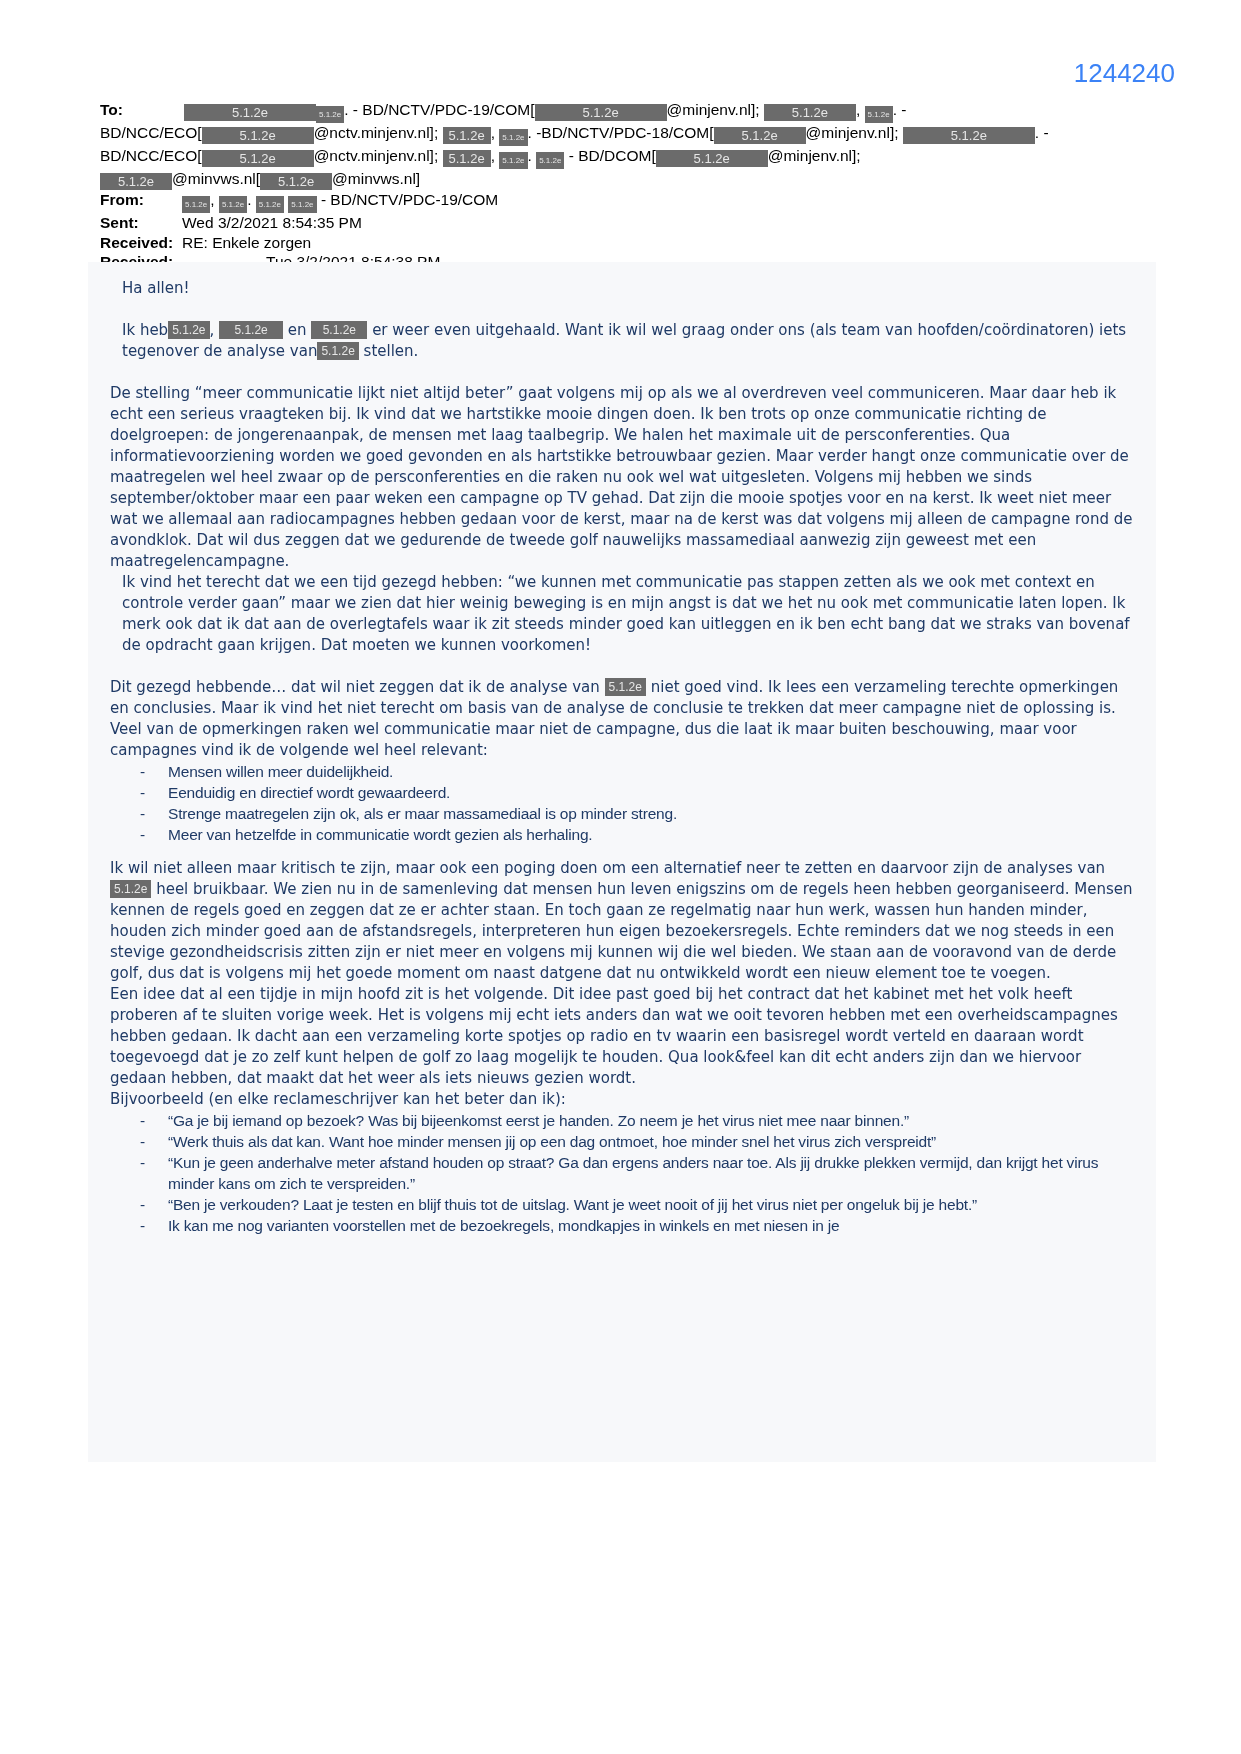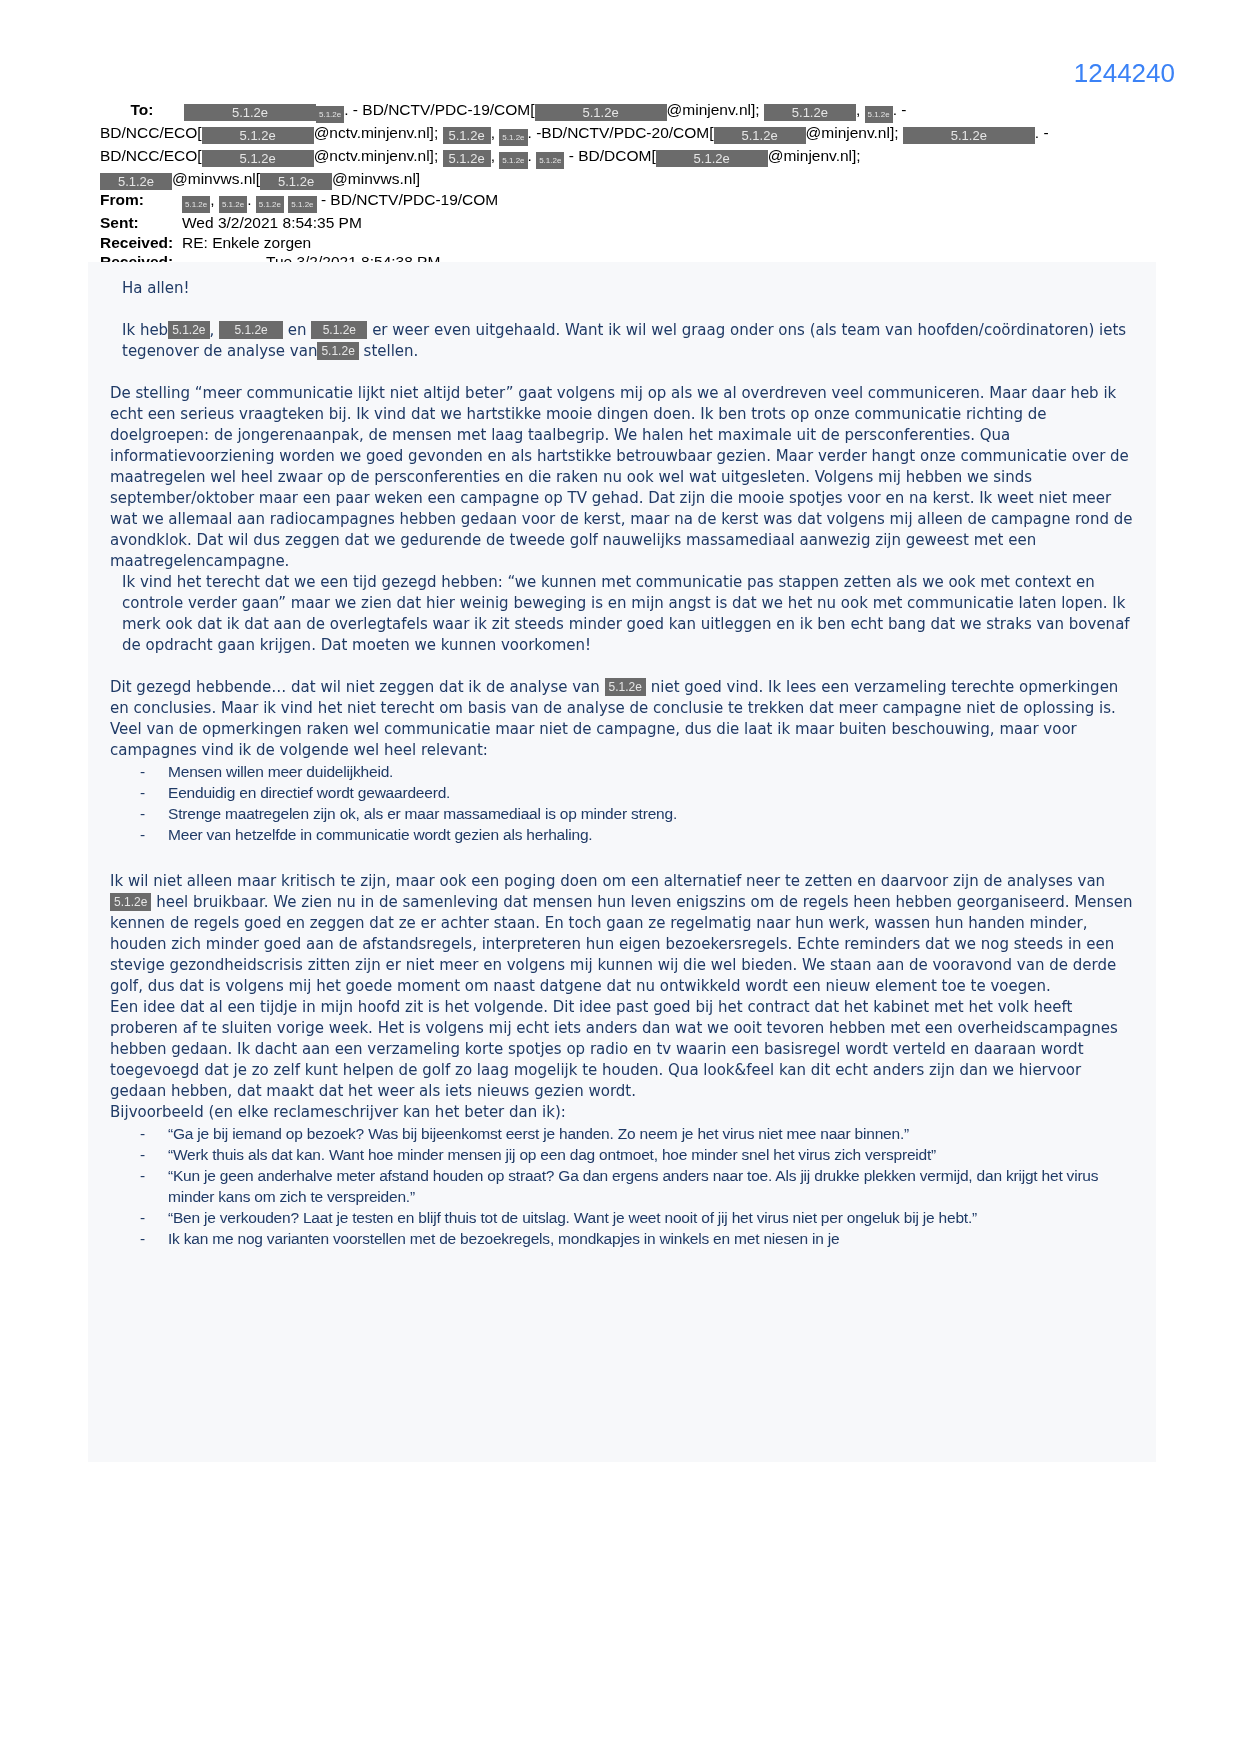--- a/index.html
+++ b/index.html
@@ -1,21 +1,21 @@
 <!DOCTYPE html>
 <html><head>
 <meta charset="utf-8">
 <style>
   html, body { margin: 0; padding: 0; background: #ffffff; }
   body { width: 1241px; height: 1754px; position: relative; overflow: hidden; }
   .docnum { position: absolute; right: 66px; top: 58px; font-family: "Liberation Sans", sans-serif; font-size: 26px; color: #3b82f6; }
   .hdr { position: absolute; left: 100px; top: 100px; width: 1000px; font-family: "Liberation Sans", sans-serif; font-size: 15.5px; color: #000; line-height: 19.5px; }
   .hdr .row { white-space: nowrap; }
   .hdr b { font-weight: bold; display: inline-block; }
-  .lbl-to { width: 84px; text-align: center; }
+  .lbl-to { width: 84px; }
   .lbl { width: 82px; }
   .lbl-rcv { width: 166px; }
   .red { display: inline-block; background: #6b6b6b; color: #e6e6e6; font-size: 13px; line-height: 17px; height: 17px; padding: 0 6px; text-align: center; vertical-align: -2px; }
   .red.s { font-size: 8px; padding: 0 3px; }
   .red.w1 { min-width: 100px; } .red.w2 { min-width: 80px; } .red.w3 { min-width: 60px; } .red.w4 { min-width: 120px; }
   .panel { position: absolute; left: 88px; top: 262px; width: 1068px; height: 1200px; background: #f7f8fa; }
   .body { position: absolute; left: 110px; top: 278px; width: 1030px; font-family: "DejaVu Sans", sans-serif; font-size: 15px; line-height: 21px; color: #1f3a66; }
   .body p { margin: 0 0 21px 12px; }
   .body p.tight { margin: 0; }
   .body .rb { display: inline-block; background: #6b6b6b; color: #e6e6e6; font-family: "Liberation Sans", sans-serif; font-size: 12px; line-height: 18px; padding: 0 4px; vertical-align: 1px; }
@@ -27,21 +27,21 @@
 </head>
 <body>
 
 <div class="docnum">1244240</div>
 
 <div class="hdr">
   <div class="row">
     <b class="lbl-to">To:</b><span class="red w4">5.1.2e</span><span class="red s">5.1.2e</span><span>. - BD/NCTV/PDC-19/COM[</span><span class="red w4">5.1.2e</span><span>@minjenv.nl];</span> <span class="red w2">5.1.2e</span><span>, </span><span class="red s">5.1.2e</span><span>. -</span>
   </div>
   <div class="row">
-    <span>BD/NCC/ECO[</span><span class="red w1">5.1.2e</span><span>@nctv.minjenv.nl];</span> <span class="red">5.1.2e</span>, <span class="red s">5.1.2e</span><span>. -BD/NCTV/PDC-20/COM[</span><span class="red w2">5.1.2e</span><span>@minjenv.nl];</span> <span class="red w4">5.1.2e</span><span>. -</span>
+    <span>BD/NCC/ECO[</span><span class="red w1">5.1.2e</span><span>@nctv.minjenv.nl];</span> <span class="red">5.1.2e</span>, <span class="red s">5.1.2e</span><span>. -BD/NCTV/PDC-18/COM[</span><span class="red w2">5.1.2e</span><span>@minjenv.nl];</span> <span class="red w4">5.1.2e</span><span>. -</span>
   </div>
   <div class="row">
     <span>BD/NCC/ECO[</span><span class="red w1">5.1.2e</span><span>@nctv.minjenv.nl];</span> <span class="red">5.1.2e</span>, <span class="red s">5.1.2e</span>. <span class="red s">5.1.2e</span> <span>- BD/DCOM[</span><span class="red w1">5.1.2e</span><span>@minjenv.nl];</span>
   </div>
   <div class="row">
     <span class="red w3">5.1.2e</span><span>@minvws.nl[</span><span class="red w3">5.1.2e</span><span>@minvws.nl]</span>
   </div>
   <div class="row">
     <b class="lbl">From:</b><span class="red s">5.1.2e</span>, <span class="red s">5.1.2e</span>. <span class="red s">5.1.2e</span> <span class="red s">5.1.2e</span> <span>- BD/NCTV/PDC-19/COM</span>
   </div>
@@ -58,21 +58,21 @@
 
 <div class="panel"></div>
 
 <div class="body">
   <p>Ha allen!</p>
   <p><span>Ik heb</span><span class="rb">5.1.2e</span><span>,</span> <span class="rb" style="min-width:56px;text-align:center">5.1.2e</span><span> en </span><span class="rb" style="min-width:48px;text-align:center">5.1.2e</span><span> er weer even uitgehaald. Want ik wil wel graag onder ons (als team van hoofden/coördinatoren) iets tegenover de analyse van</span><span class="rb">5.1.2e</span><span> stellen.</span></p>
   <p class="tight">De stelling “meer communicatie lijkt niet altijd beter” gaat volgens mij op als we al overdreven veel communiceren. Maar daar heb ik echt een serieus vraagteken bij. Ik vind dat we hartstikke mooie dingen doen. Ik ben trots op onze communicatie richting de doelgroepen: de jongerenaanpak, de mensen met laag taalbegrip. We halen het maximale uit de persconferenties. Qua informatievoorziening worden we goed gevonden en als hartstikke betrouwbaar gezien. Maar verder hangt onze communicatie over de maatregelen wel heel zwaar op de persconferenties en die raken nu ook wel wat uitgesleten. Volgens mij hebben we sinds september/oktober maar een paar weken een campagne op TV gehad. Dat zijn die mooie spotjes voor en na kerst. Ik weet niet meer wat we allemaal aan radiocampagnes hebben gedaan voor de kerst, maar na de kerst was dat volgens mij alleen de campagne rond de avondklok. Dat wil dus zeggen dat we gedurende de tweede golf nauwelijks massamediaal aanwezig zijn geweest met een maatregelencampagne.</p>
   <p>Ik vind het terecht dat we een tijd gezegd hebben: “we kunnen met communicatie pas stappen zetten als we ook met context en controle verder gaan” maar we zien dat hier weinig beweging is en mijn angst is dat we het nu ook met communicatie laten lopen. Ik merk ook dat ik dat aan de overlegtafels waar ik zit steeds minder goed kan uitleggen en ik ben echt bang dat we straks van bovenaf de opdracht gaan krijgen. Dat moeten we kunnen voorkomen!</p>
   <p class="tight"><span>Dit gezegd hebbende… dat wil niet zeggen dat ik de analyse van </span><span class="rb">5.1.2e</span><span> niet goed vind. Ik lees een verzameling terechte opmerkingen en conclusies. Maar ik vind het niet terecht om basis van de analyse de conclusie te trekken dat meer campagne niet de oplossing is.</span></p>
   <p class="tight">Veel van de opmerkingen raken wel communicatie maar niet de campagne, dus die laat ik maar buiten beschouwing, maar voor campagnes vind ik de volgende wel heel relevant:</p>
-  <ul class="cond" style="margin-bottom:26px">
+  <ul class="cond" style="margin-bottom:13px">
     <li>Mensen willen meer duidelijkheid.</li>
     <li>Eenduidig en directief wordt gewaardeerd.</li>
     <li>Strenge maatregelen zijn ok, als er maar massamediaal is op minder streng.</li>
     <li>Meer van hetzelfde in communicatie wordt gezien als herhaling.</li>
   </ul>
   <p class="tight"><span>Ik wil niet alleen maar kritisch te zijn, maar ook een poging doen om een alternatief neer te zetten en daarvoor zijn de analyses van </span><span class="rb">5.1.2e</span><span> heel bruikbaar. We zien nu in de samenleving dat mensen hun leven enigszins om de regels heen hebben georganiseerd. Mensen kennen de regels goed en zeggen dat ze er achter staan. En toch gaan ze regelmatig naar hun werk, wassen hun handen minder, houden zich minder goed aan de afstandsregels, interpreteren hun eigen bezoekersregels. Echte reminders dat we nog steeds in een stevige gezondheidscrisis zitten zijn er niet meer en volgens mij kunnen wij die wel bieden. We staan aan de vooravond van de derde golf, dus dat is volgens mij het goede moment om naast datgene dat nu ontwikkeld wordt een nieuw element toe te voegen.</span></p>
   <p class="tight">Een idee dat al een tijdje in mijn hoofd zit is het volgende. Dit idee past goed bij het contract dat het kabinet met het volk heeft proberen af te sluiten vorige week. Het is volgens mij echt iets anders dan wat we ooit tevoren hebben met een overheidscampagnes hebben gedaan. Ik dacht aan een verzameling korte spotjes op radio en tv waarin een basisregel wordt verteld en daaraan wordt toegevoegd dat je zo zelf kunt helpen de golf zo laag mogelijk te houden. Qua look&amp;feel kan dit echt anders zijn dan we hiervoor gedaan hebben, dat maakt dat het weer als iets nieuws gezien wordt.</p>
   <p class="tight">Bijvoorbeeld (en elke reclameschrijver kan het beter dan ik):</p>
   <ul class="cond">
     <li>“Ga je bij iemand op bezoek? Was bij bijeenkomst eerst je handen. Zo neem je het virus niet mee naar binnen.”</li>

